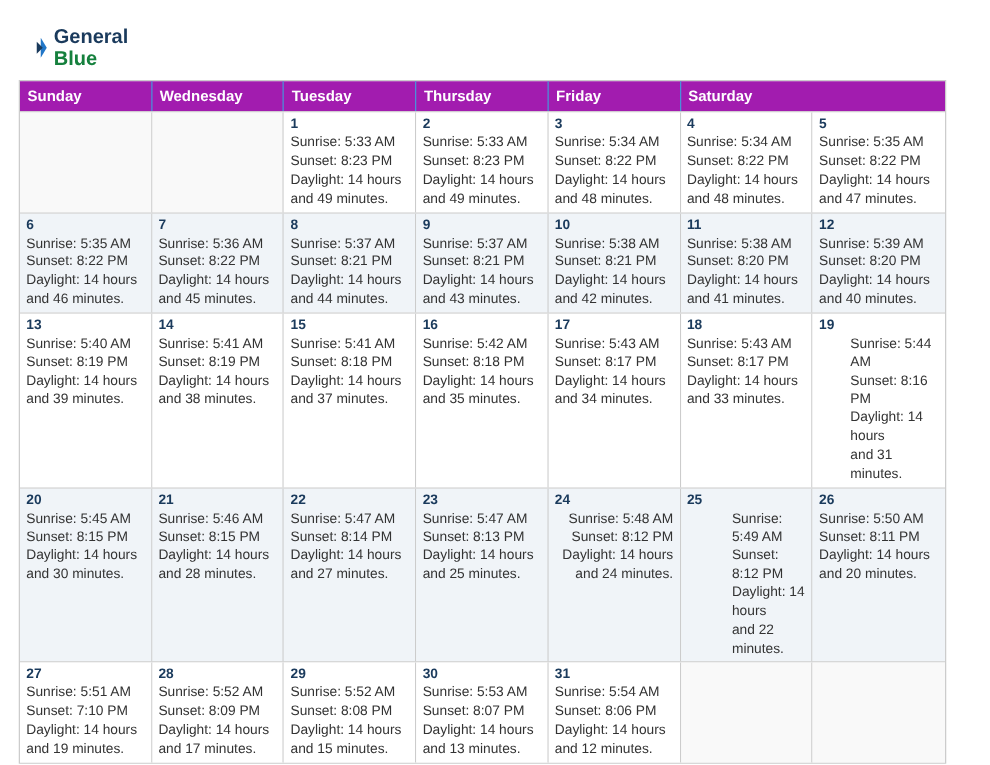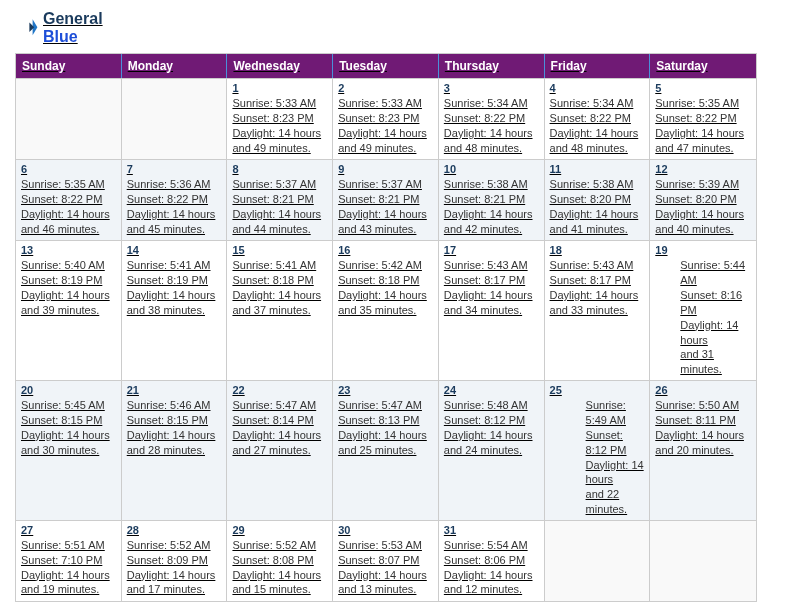--- a/index.html
+++ b/index.html
@@ -6,44 +6,43 @@
     body {
       width: 792px;
       height: 612px;
       font-family: Arial, sans-serif;
       background: #fff;
       overflow: hidden;
     }
     .page {
       width: 772px;
       height: 612px;
-      padding: 10px 15px;
+      padding: 21px 15px;
       display: flex;
       flex-direction: column;
-      text-decoration: underline;
     }
     .header {
       display: flex;
       justify-content: space-between;
       align-items: flex-start;
       margin-bottom: 8px;
     }
     .logo {
       display: flex;
       align-items: center;
       gap: 4px;
     }
     .logo-text {
       font-size: 16px;
       font-weight: bold;
       color: #1a3a5c;
       line-height: 1.1;
     }
     .logo-text span {
-      color: #1d4ed8;
+      color: #15803d;
     }
     .logo-icon {
       width: 24px;
       height: 24px;
     }
     .title-block {
       text-align: right;
     }
     .month-title {
       font-size: 32px;
@@ -57,21 +56,21 @@
     }
     .calendar {
       flex: 1;
       display: flex;
       flex-direction: column;
       border: 1px solid #ccc;
     }
     .cal-header-row {
       display: grid;
       grid-template-columns: repeat(7, 1fr);
-      background: #701a75;
+      background: #a21caf;
     }
     .cal-header-cell {
       color: #fff;
       font-size: 12px;
       font-weight: bold;
       padding: 5px 6px;
       text-align: left;
       border-right: 1px solid #4a90d9;
     }
     .cal-header-cell:last-child { border-right: none; }
@@ -127,21 +126,20 @@
     </div>
     <div class="title-block">
       <div class="month-title"></div>
       <div class="subtitle"></div>
     </div>
   </div>
 
   <div class="calendar">
     <div class="cal-header-row">
         <div class="cal-header-cell">Sunday</div>
-        <div class="cal-header-cell">Monday</div>
         <div class="cal-header-cell">Wednesday</div>
         <div class="cal-header-cell">Tuesday</div>
         <div class="cal-header-cell">Thursday</div>
         <div class="cal-header-cell">Friday</div>
         <div class="cal-header-cell">Saturday</div>
       </div>
     <div class="cal-body">
         <div class="cal-row">
           <div class="cal-cell empty"></div>
           <div class="cal-cell empty"></div>
@@ -307,21 +305,21 @@
           </div>
           <div class="cal-cell alt-row">
             <div class="day-num">23</div>
             <div class="cell-info" style="white-space: pre-line;">Sunrise: 5:47 AM
 Sunset: 8:13 PM
 Daylight: 14 hours
 and 25 minutes.</div>
           </div>
           <div class="cal-cell alt-row">
             <div class="day-num">24</div>
-            <div class="cell-info" style="white-space: pre-line;">Sunrise: 5:48 AM
+            <div class="cell-info" style="white-space: pre-line; text-align: right;">Sunrise: 5:48 AM
 Sunset: 8:12 PM
 Daylight: 14 hours
 and 24 minutes.</div>
           </div>
           <div class="cal-cell alt-row">
             <div class="day-num">25</div>
             <div class="cell-info" style="white-space: pre-line; margin-left: 36px;">Sunrise: 5:49 AM
 Sunset: 8:12 PM
 Daylight: 14 hours
 and 22 minutes.</div>

